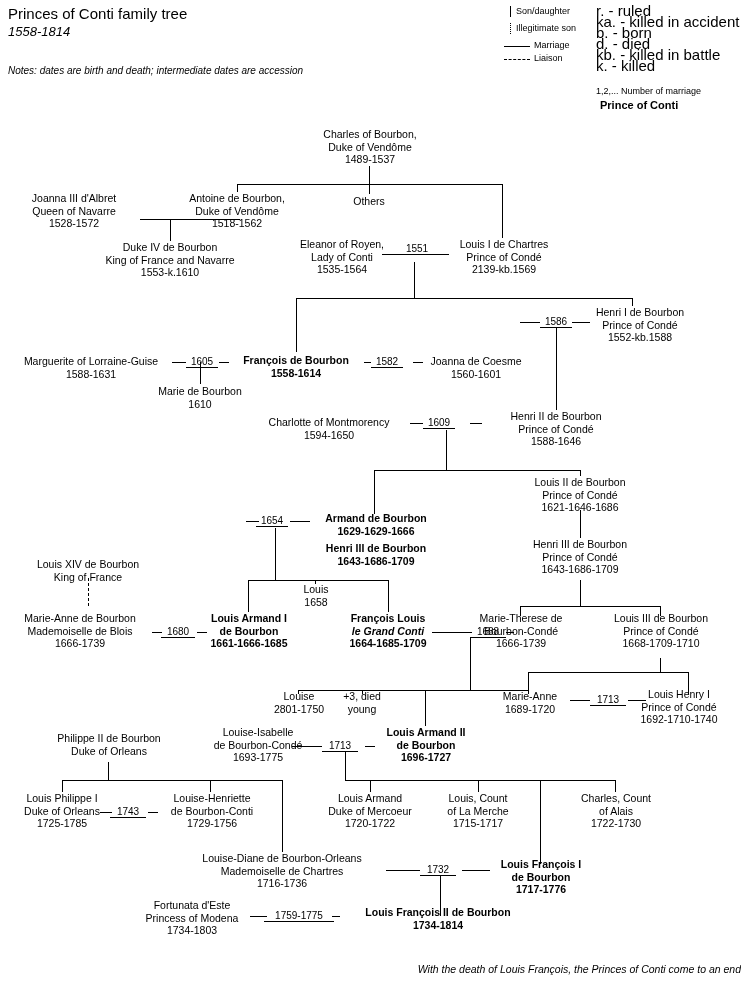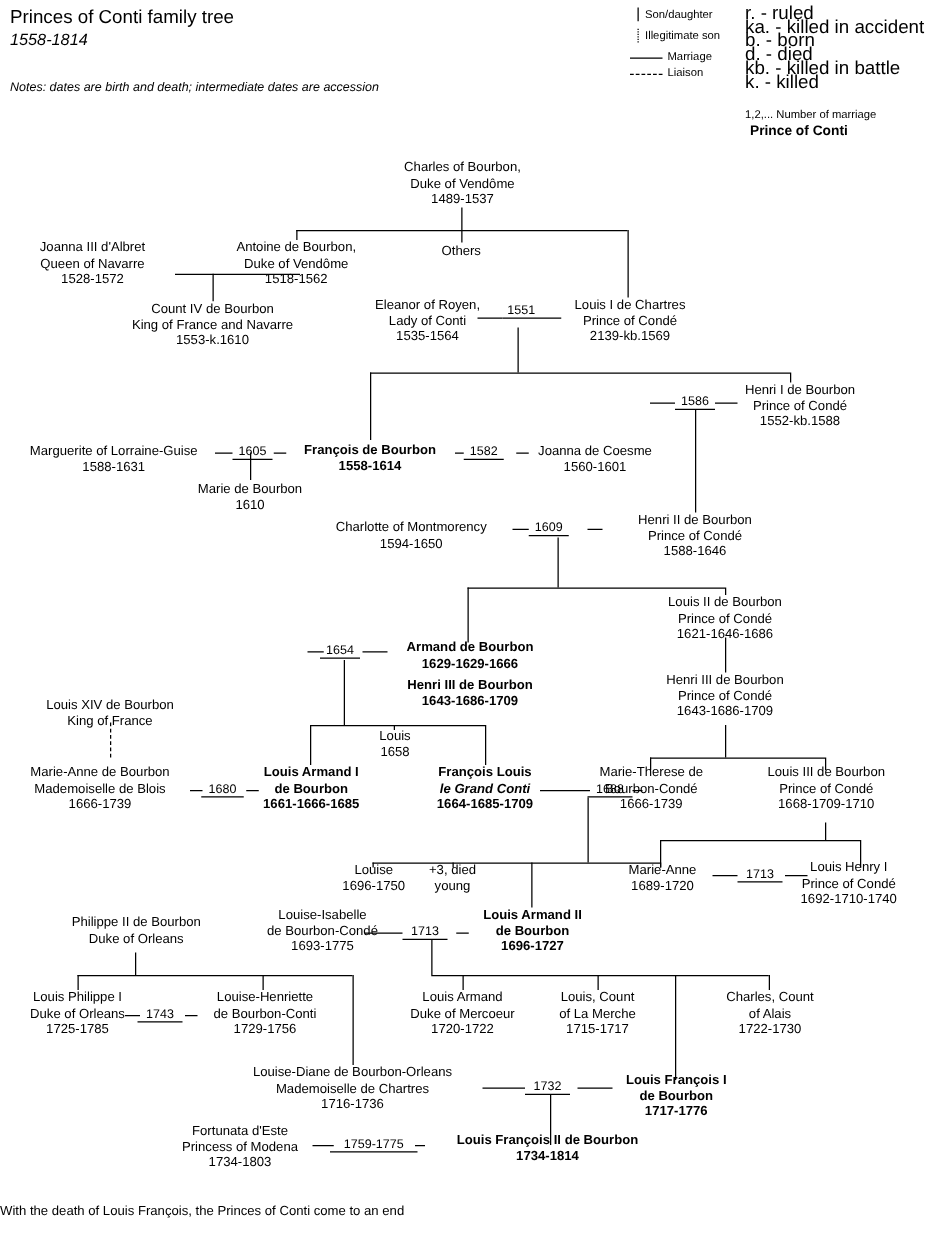--- a/index.html
+++ b/index.html
@@ -12,21 +12,21 @@
   .node{position:absolute;text-align:center;font-size:10.5px;line-height:12.5px;white-space:nowrap;}
   .node .ln{display:block;}
   .bold{font-weight:bold;}
   .ital{font-style:italic;}
   .title{position:absolute;font-size:15px;}
   .subtitle{position:absolute;font-size:13px;font-style:italic;}
   .notes{position:absolute;font-size:10px;font-style:italic;}
   .legend{position:absolute;font-size:15px;line-height:11px;}
   .legend .row{white-space:nowrap;}
   .marr{position:absolute;font-size:10px;text-align:center;border-bottom:1px solid #000;padding-bottom:0px;white-space:nowrap;}
-  .footer{position:absolute;font-size:10.5px;width:741px;text-align:left;}
+  .footer{position:absolute;font-size:10.5px;font-style:italic;width:741px;text-align:right;}
   .hl{position:absolute;background:#000;height:1px;}
   .vl{position:absolute;background:#000;width:1px;}
   .legend-line{position:absolute;height:1px;background:#000;}
   .legend-dash{position:absolute;height:0;border-top:1px dashed #000;}
   .ls{position:absolute;font-size:9px;}
   .pc{position:absolute;font-weight:bold;font-size:11px;}
   .numm{position:absolute;font-size:9px;}
 </style>
 </head>
 <body>
@@ -168,21 +168,21 @@
     <span class="ln">Antoine de Bourbon,</span>
     <span class="ln">Duke of Vendôme</span>
     <span class="ln">1518-1562</span>
   </div>
 
   <div class="node" style="left:334px;top:195px;width:70px;">
     <span class="ln">Others</span>
   </div>
 
   <div class="node" style="left:58px;top:241px;width:224px;">
-    <span class="ln">Count IV de Bourbon</span>
+    <span class="ln">Duke IV de Bourbon</span>
     <span class="ln">King of France and Navarre</span>
     <span class="ln">1553-k.1610</span>
   </div>
 
   <div class="node" style="left:282px;top:238px;width:120px;">
     <span class="ln">Eleanor of Royen,</span>
     <span class="ln">Lady of Conti</span>
     <span class="ln">1535-1564</span>
   </div>
 
@@ -304,21 +304,21 @@
   </div>
 
   <div class="node" style="left:588px;top:612px;width:146px;">
     <span class="ln">Louis III de Bourbon</span>
     <span class="ln">Prince of Condé</span>
     <span class="ln">1668-1709-1710</span>
   </div>
 
   <div class="node" style="left:260px;top:690px;width:78px;">
     <span class="ln">Louise</span>
-    <span class="ln">1696-1750</span>
+    <span class="ln">2801-1750</span>
   </div>
 
   <div class="node" style="left:330px;top:690px;width:64px;">
     <span class="ln">+3, died</span>
     <span class="ln">young</span>
   </div>
 
   <div class="node" style="left:490px;top:690px;width:80px;">
     <span class="ln">Marie-Anne</span>
     <span class="ln">1689-1720</span>

